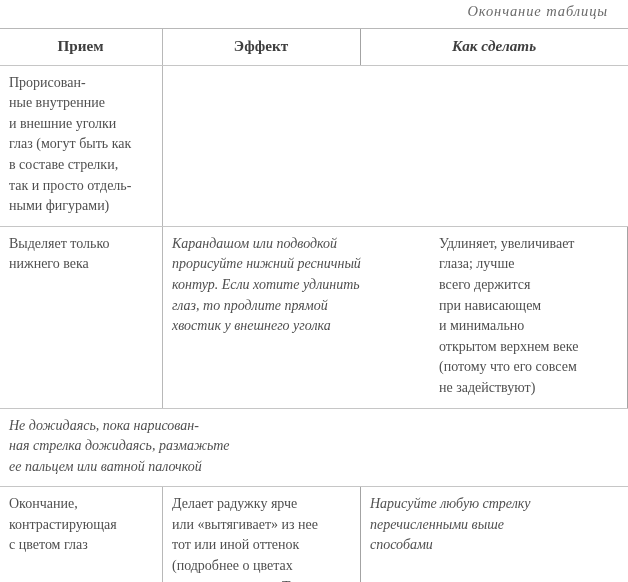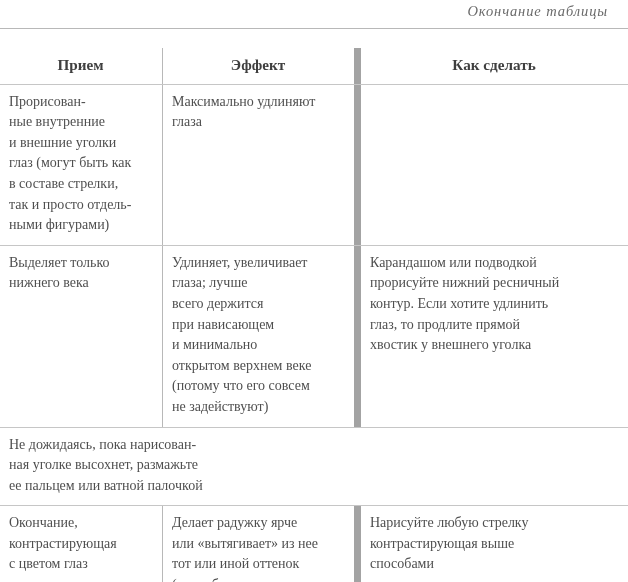--- a/index.html
+++ b/index.html
@@ -62,31 +62,30 @@
 
   .cell {
     box-sizing: border-box;
     padding: 7px 10px 9px 9px;
     font-size: 14px;
     line-height: 20.6px;
   }
 
   
   .col1 { width: 163px; border-right: 1px solid #b8b8b8; }
-  .col2 { width: 198px; border-right: 7px solid #a3a3a3; }
-  .col3 { width: 267px; }
+  .col2 { width: 198px; border-right: 1px solid #a3a3a3; }
+  .col3 { width: 267px; font-style: italic; }
 
   .row.head .cell {
     text-align: center;
     font-weight: bold;
     font-size: 15.2px;
     padding-top: 7px;
     padding-bottom: 8px;
     color: #3f3f3f;
-    margin-top: 19px;
   }
 
   .cell p {
     margin: 0;
     white-space: pre-line;
   }
 
   
   .row.r1 .cell { min-height: 144px; }
   .row.r2 .cell { min-height: 173px; }
@@ -121,58 +120,54 @@
     <div class="row r1">
       <div class="cell col1">
         <p>Прорисован-
 ные внутренние
 и внешние уголки
 глаз (могут быть как
 в составе стрелки,
 так и просто отдель-
 ными фигурами)</p>
       </div>
-      <div class="cell col2">
-        <p>Максимально удлиняют
-глаза</p>
-      </div>
     </div>
 
     <div class="rule thin"></div>
 
     <div class="row r2">
       <div class="cell col1">
         <p>Выделяет только
 нижнего века</p>
+      </div>
+      <div class="cell col3">
+        <p>Карандашом или подводкой
+прорисуйте нижний ресничный
+контур. Если хотите удлинить
+глаз, то продлите прямой
+хвостик у внешнего уголка</p>
       </div>
       <div class="cell col2">
         <p>Удлиняет, увеличивает
 глаза; лучше
 всего держится
 при нависающем
 и минимально
 открытом верхнем веке
 (потому что его совсем
 не задействуют)</p>
       </div>
-      <div class="cell col3">
-        <p>Карандашом или подводкой
-прорисуйте нижний ресничный
-контур. Если хотите удлинить
-глаз, то продлите прямой
-хвостик у внешнего уголка</p>
-      </div>
     </div>
 
     <div class="rule thin"></div>
 
     <div class="row r3">
       <div class="cell col3">
         <p>Не дожидаясь, пока нарисован-
-ная уголке высохнет, размажьте
+ная стрелка дожидаясь, размажьте
 ее пальцем или ватной палочкой</p>
       </div>
     </div>
 
     <div class="rule thin"></div>
 
     <div class="row r4">
       <div class="cell col1">
         <p>Окончание,
 контрастирующая
@@ -181,19 +176,19 @@
       <div class="cell col2">
         <p>Делает радужку ярче
 или «вытягивает» из нее
 тот или иной оттенок
 (подробнее о цветах
 смотрите в главе «Тени
 для глаз»)</p>
       </div>
       <div class="cell col3">
         <p>Нарисуйте любую стрелку
-контрастирующая выше
+перечисленными выше
 способами</p>
       </div>
     </div>
 
   </div>
 </div>
 
 </body></html>

